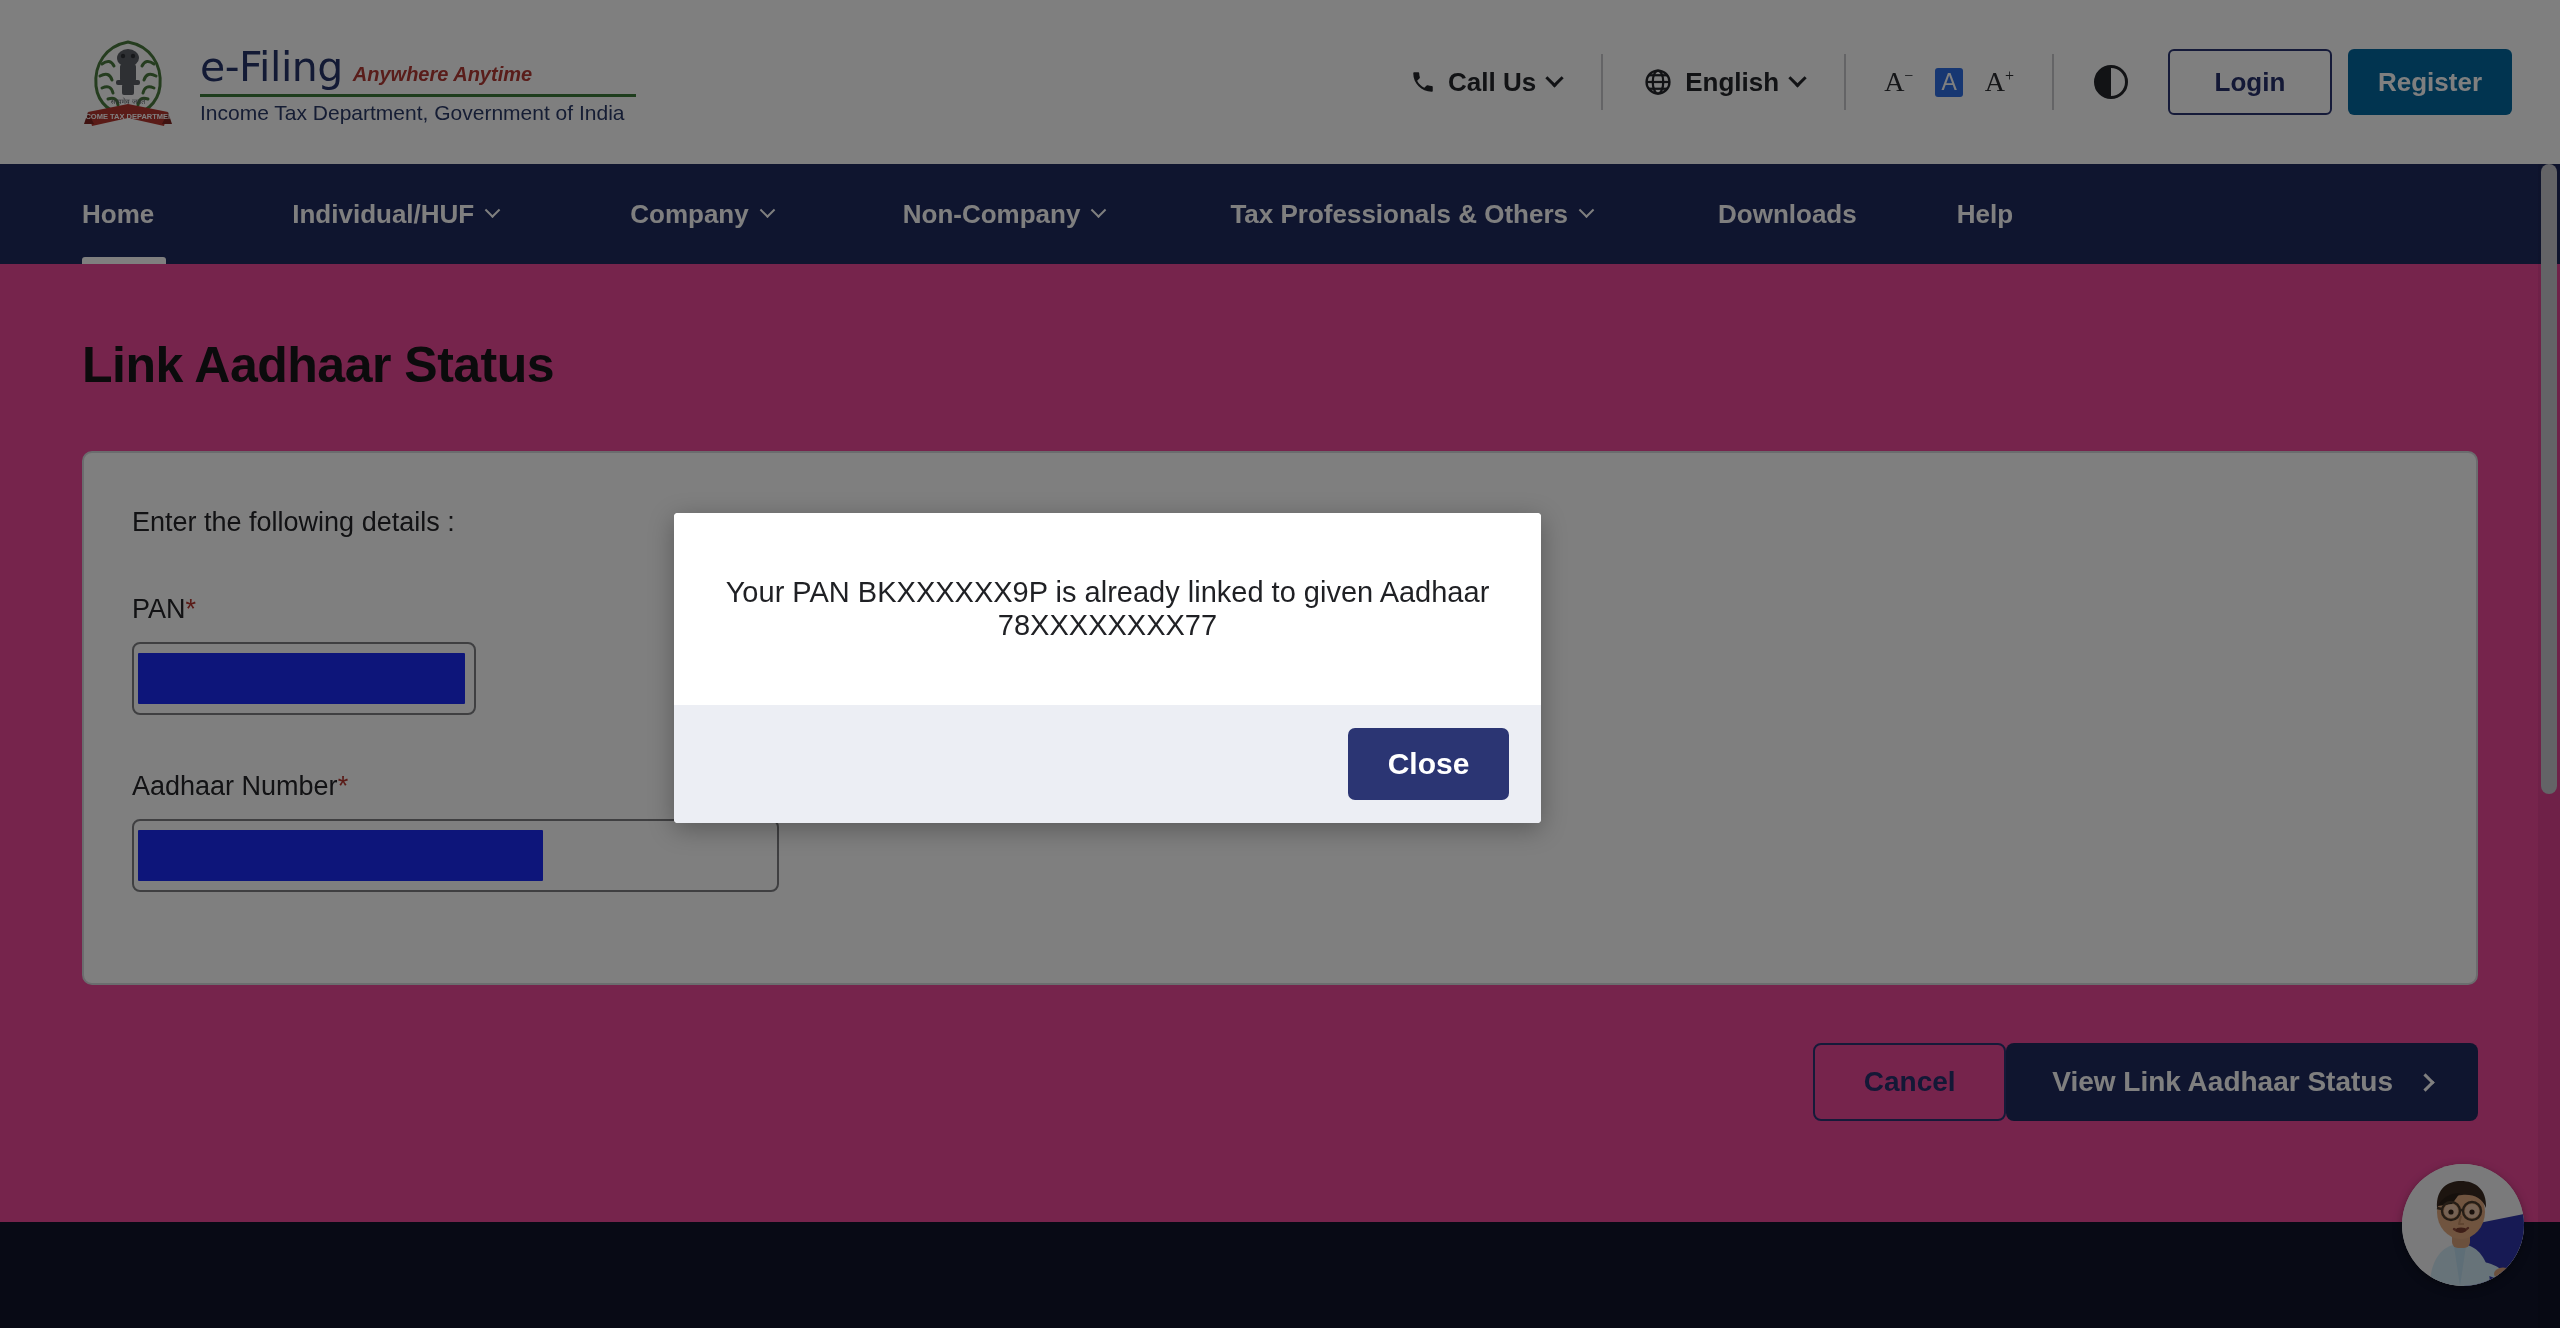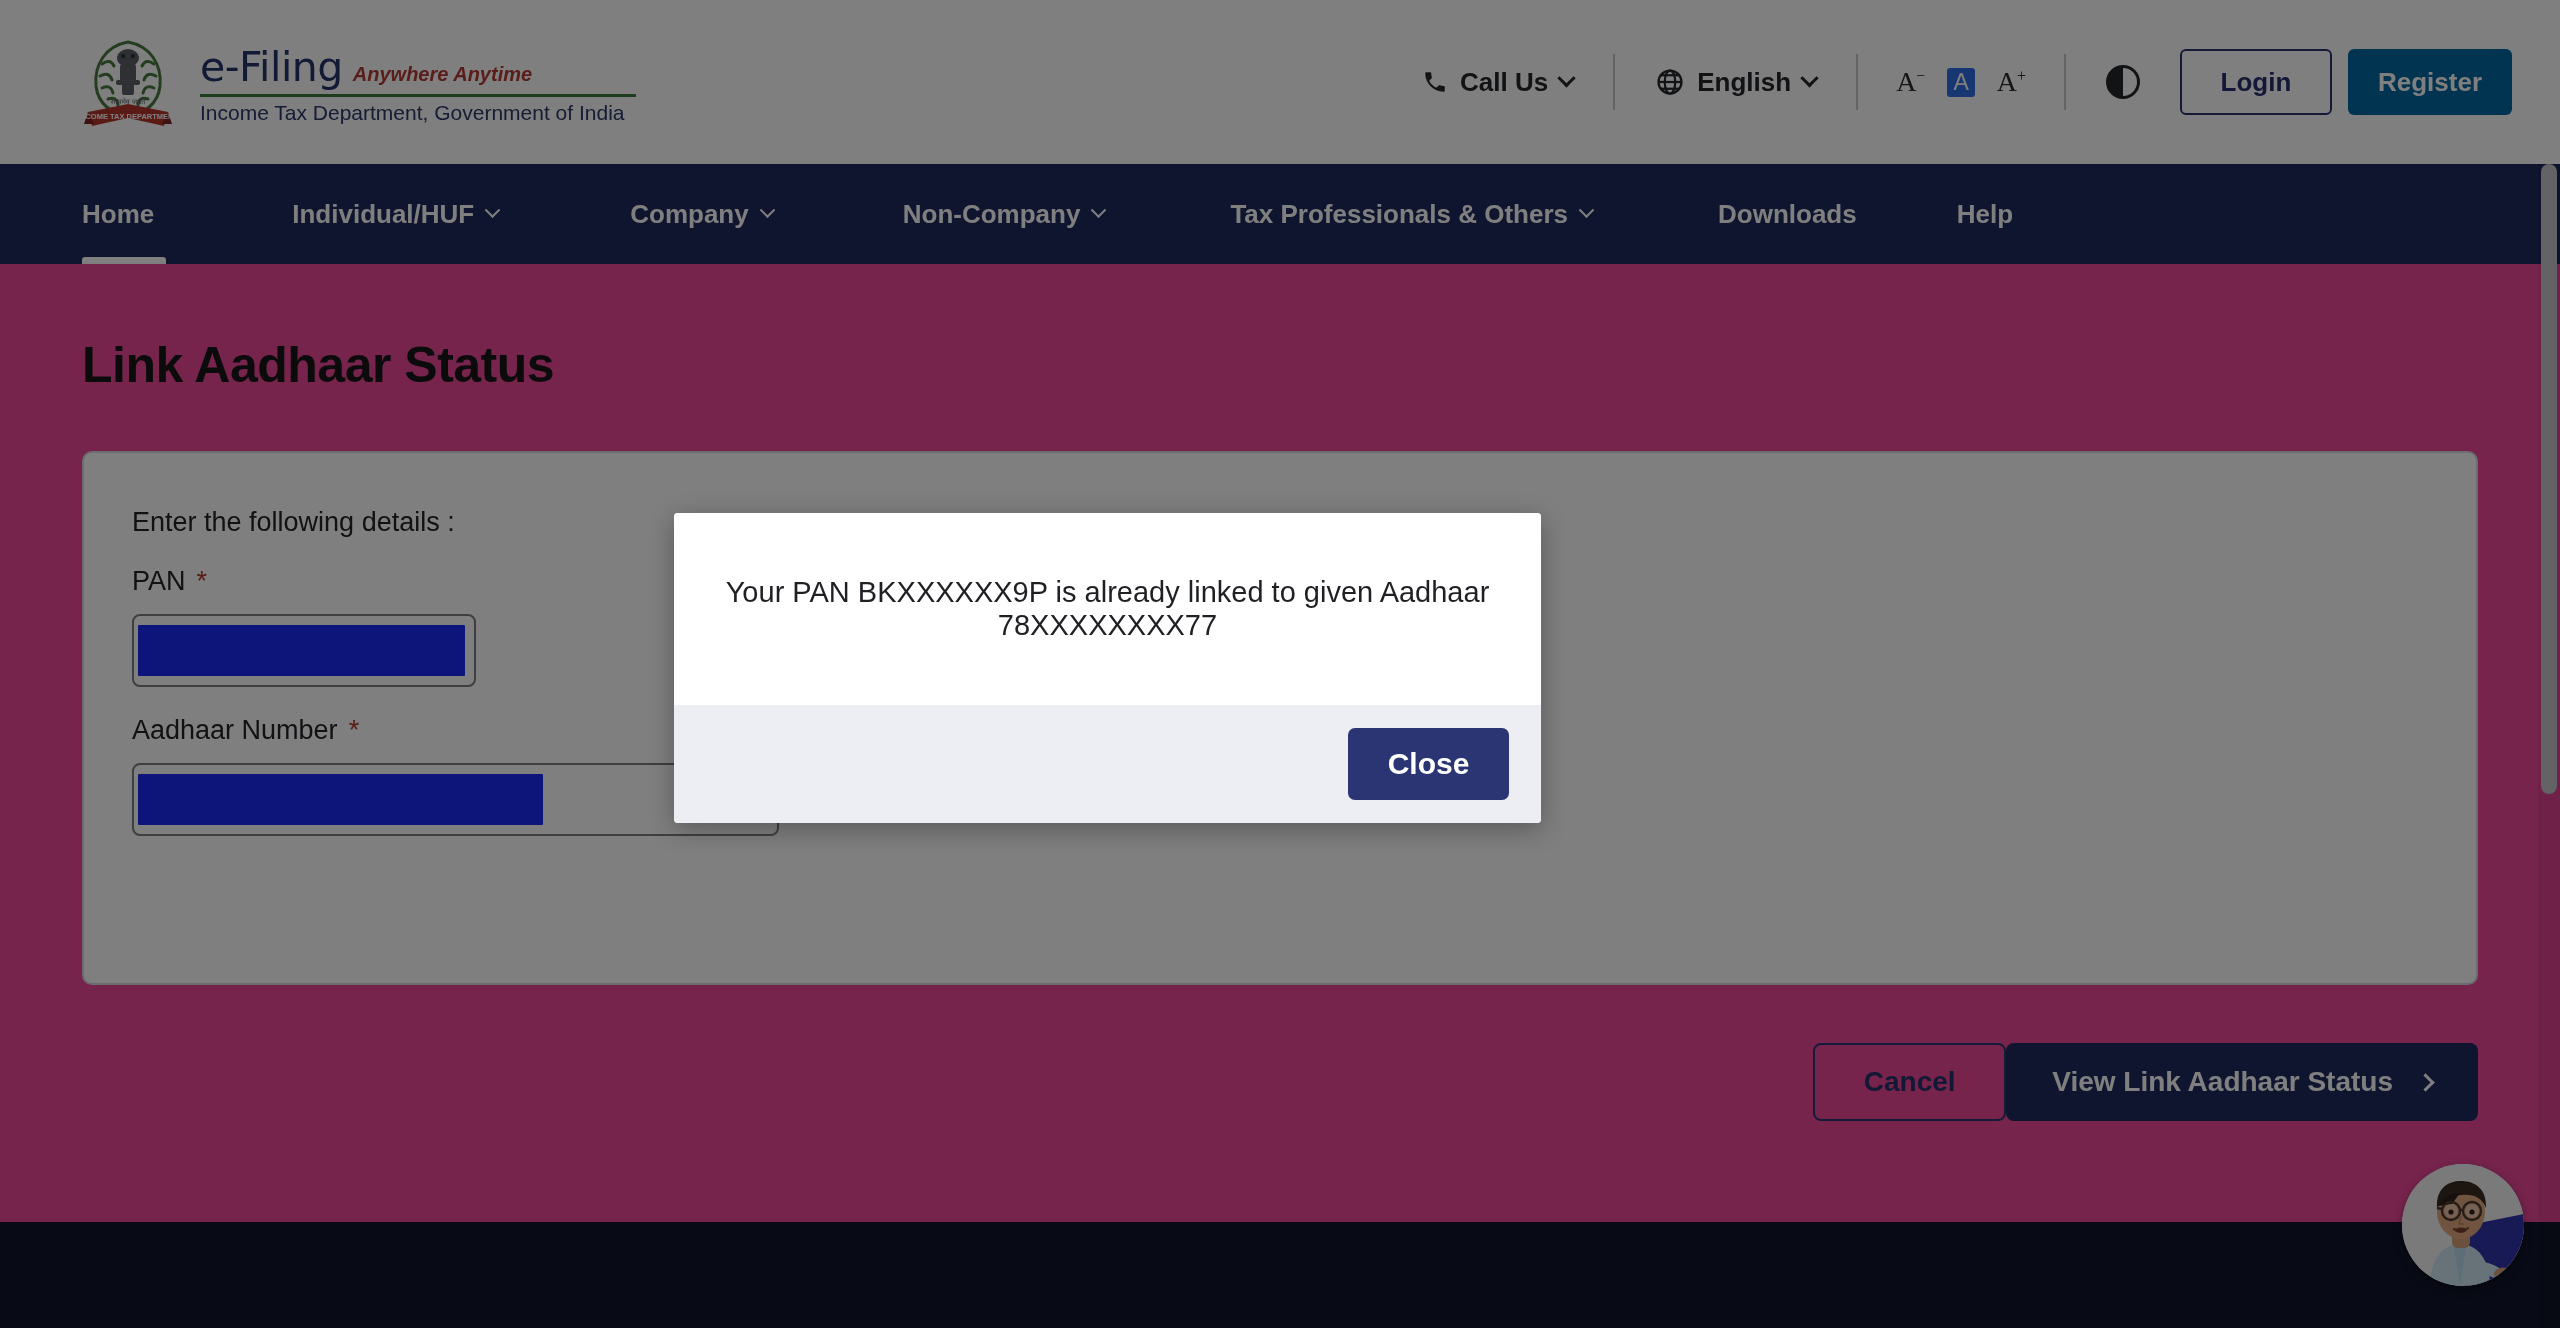--- a/index.html
+++ b/index.html
@@ -120,21 +120,21 @@
   .contrast-ico {
     width: 34px; height: 34px;
     border-radius: 50%;
     border: 3px solid #24262b;
     background: linear-gradient(to right, #24262b 0 50%, #ffffff 50% 100%);
     cursor: pointer;
     margin: 0 26px;
   }
 
   .btn-login {
-    width: 152px; height: 66px;
+    width: 164px; height: 66px;
     border: 2px solid #2b3573;
     border-radius: 6px;
     background: transparent;
     color: #27306c;
     font-size: 26px;
     font-weight: bold;
     cursor: pointer;
     font-family: "Liberation Sans", sans-serif;
     margin-left: 14px;
   }
@@ -222,24 +222,23 @@
   }
 
   .card-intro {
     font-size: 27px;
     color: #242529;
   }
 
   .field-label {
     font-size: 27px;
     color: #242529;
-    margin-top: 28px;
+    margin-top: 56px;
     display: flex;
     align-items: flex-start;
-    gap: 11px;
   }
   .req { color: #b4362f; font-size: 27px; }
 
   .input-wrap {
     margin-top: 17px;
     border: 2px solid #7e7f83;
     border-radius: 8px;
     height: 73px;
     display: flex;
     align-items: center;

